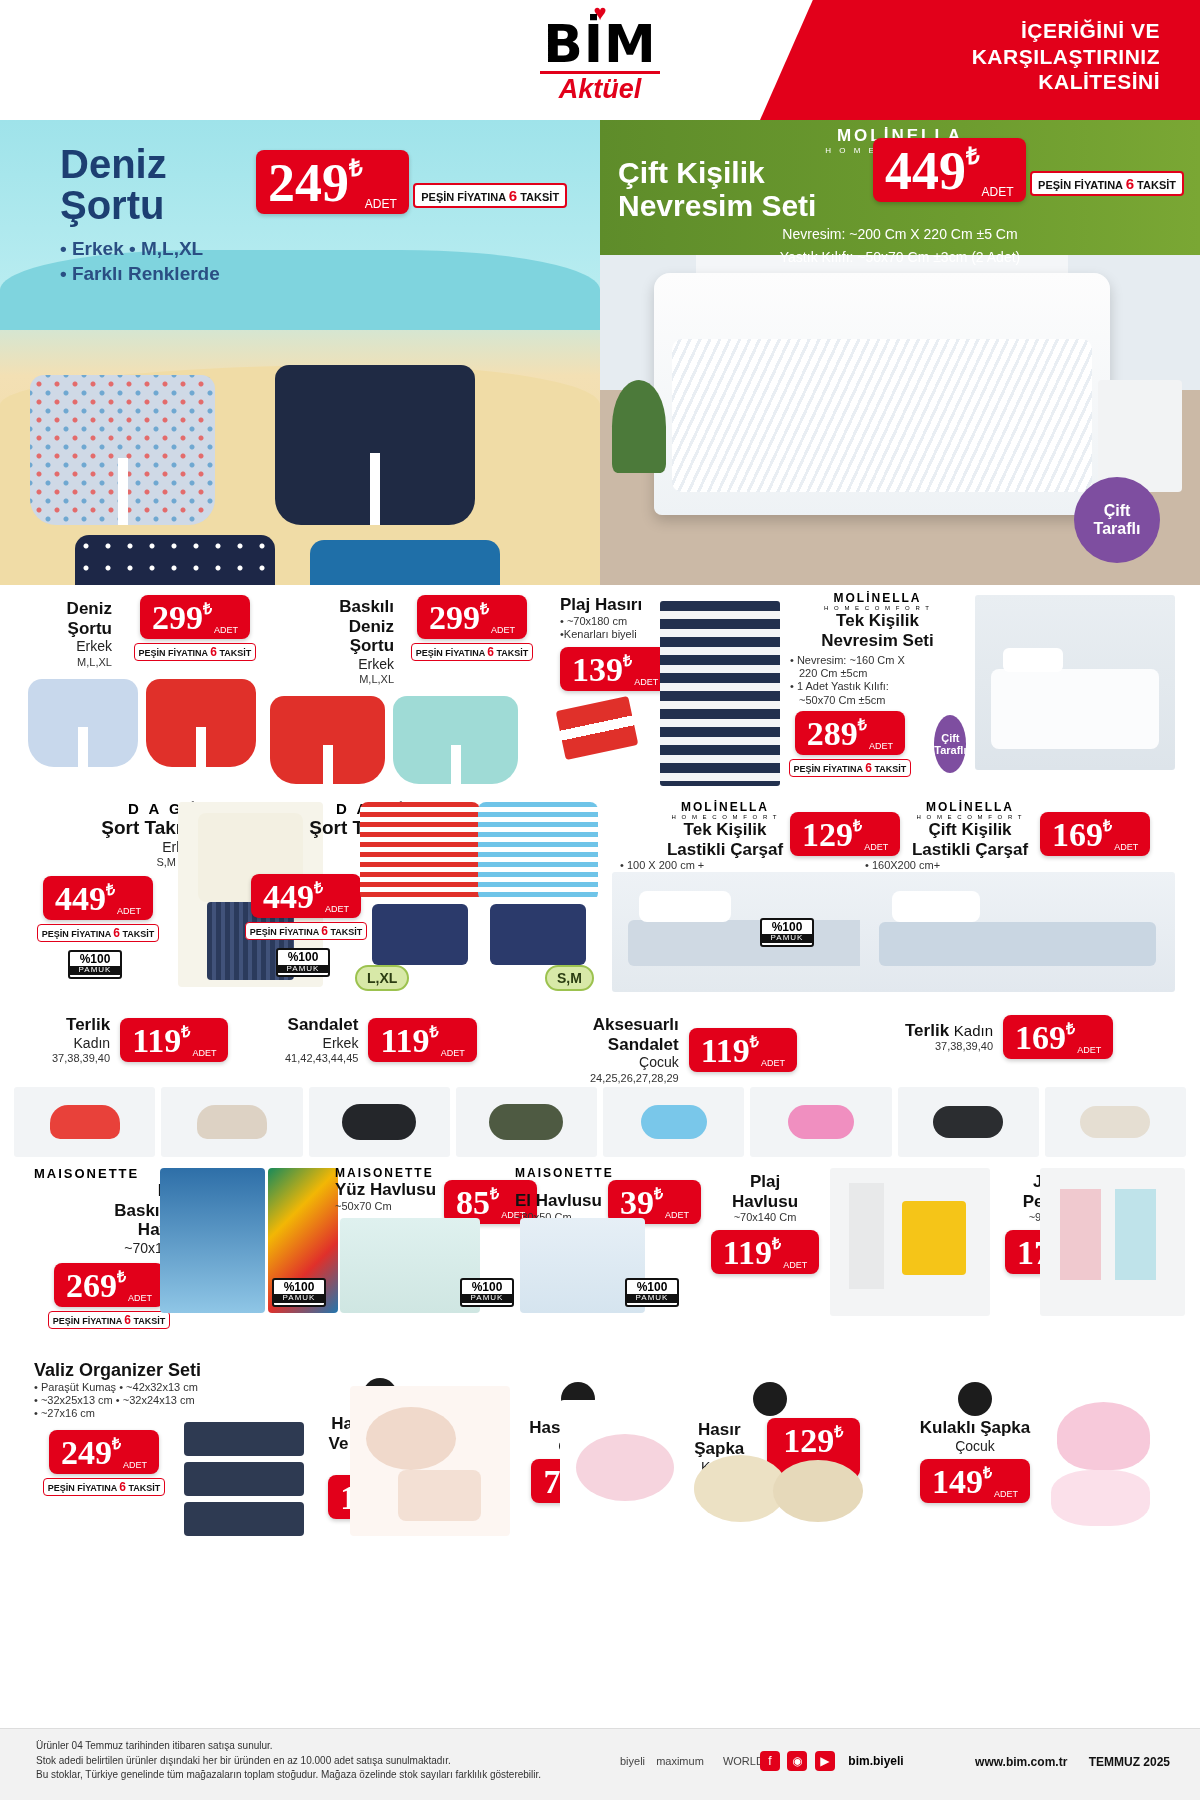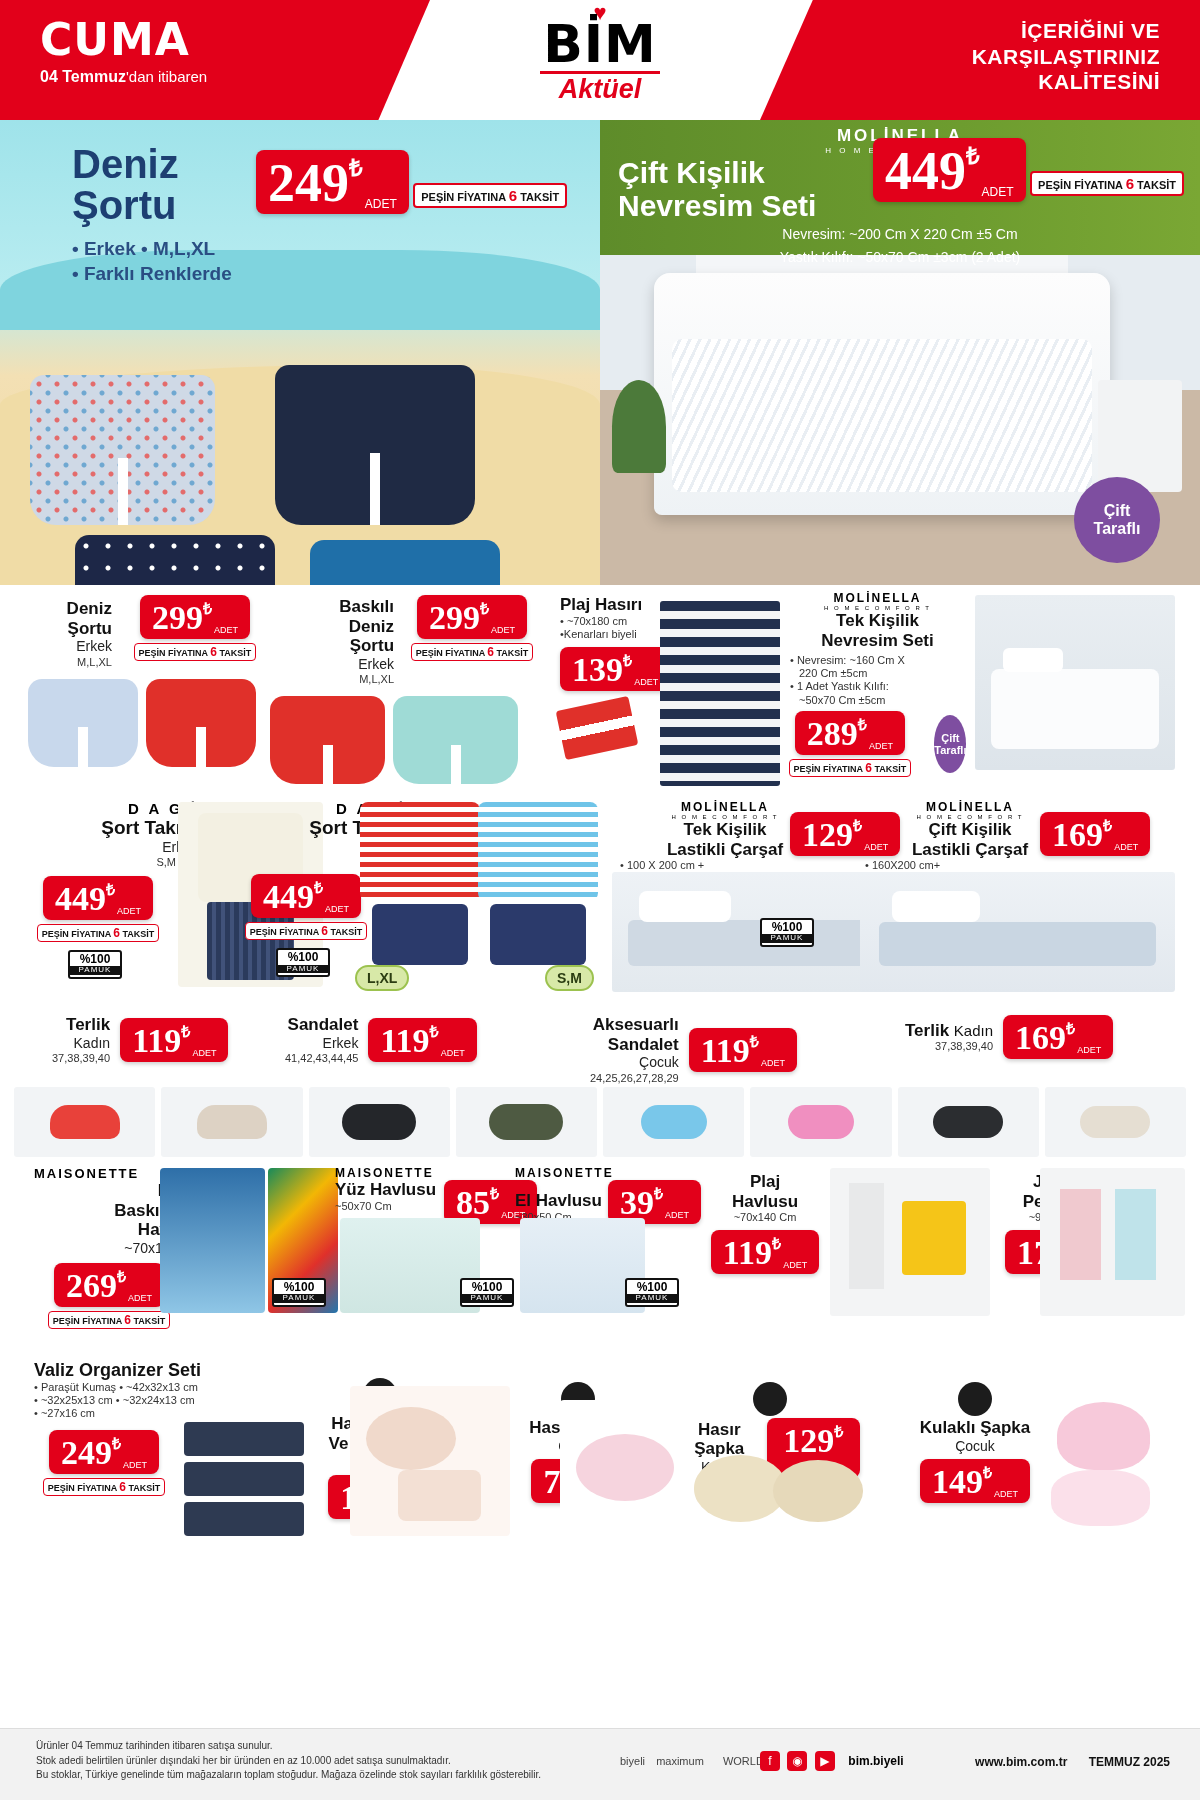--- a/index.html
+++ b/index.html
@@ -74,21 +74,21 @@
   .pillow {
     position:absolute; width:18%; height:11%;
     background:#fbfcfd; border-radius:10px; box-shadow:0 2px 5px rgba(0,0,0,.12);
   }
   .headboard{ position:absolute; left:16%; top:26%; width:62%; height:16%; background:#f4f6f8; border-radius:10px;}
   .nightstand{position:absolute; right:3%; top:56%; width:14%; height:24%; background:#f2f3f4; border-radius:4px;}
   .plant{position:absolute; left:2%; top:56%; width:9%; height:20%; background:#4c7a3a; border-radius:50% 50% 10% 10%;}
 
   
   .hero-left-title {
-    position:absolute; left:72px; top:24px; color:#1b3c6e; z-index:5;
+    position:absolute; left:60px; top:24px; color:#1b3c6e; z-index:5;
   }
   .hero-left-title .t1 { font-size:40px; font-weight:bold; line-height:1.02; color:#1d3f72;}
   .hero-left-title ul { list-style:none; margin-top:10px; }
   .hero-left-title li { font-size:19px; font-weight:bold; color:#2a4e83; line-height:1.35;}
   .hero-left-title li:before { content:"• "; color:#2a4e83; }
 
   .price-badge {
     background:#e2001a; color:#fff; border-radius:8px; padding:6px 12px 4px;
     display:inline-block; text-align:center; line-height:1; box-shadow:0 2px 4px rgba(0,0,0,.2);
   }
@@ -170,26 +170,20 @@
   .footer-right { position:absolute; right:30px; top:26px; font-size:12px; color:#111; font-weight:bold;}
   .soc { display:inline-block; width:20px;height:20px;border-radius:4px;background:#e2001a;color:#fff;
          font-size:12px;text-align:center;line-height:20px; margin-right:3px;}
 </style>
 </head>
 <body>
 
 <div class="page">
 
   <div class="header">
-    <div class="hdr-left">
-      <div class="cuma">CUMA</div>
-      <div class="cuma-sub">
-        <b>04 Temmuz</b><span>'dan itibaren</span>
-      </div>
-    </div>
 
     <div class="logo-wrap">
       <div class="logo-heart">♥</div>
       <div class="logo-bim">BİM</div>
       <div class="logo-rule"></div>
       <div class="logo-aktuel">Aktüel</div>
     </div>
 
     <div class="hdr-right">
       <div>İÇERİĞİNİ VE</div>

